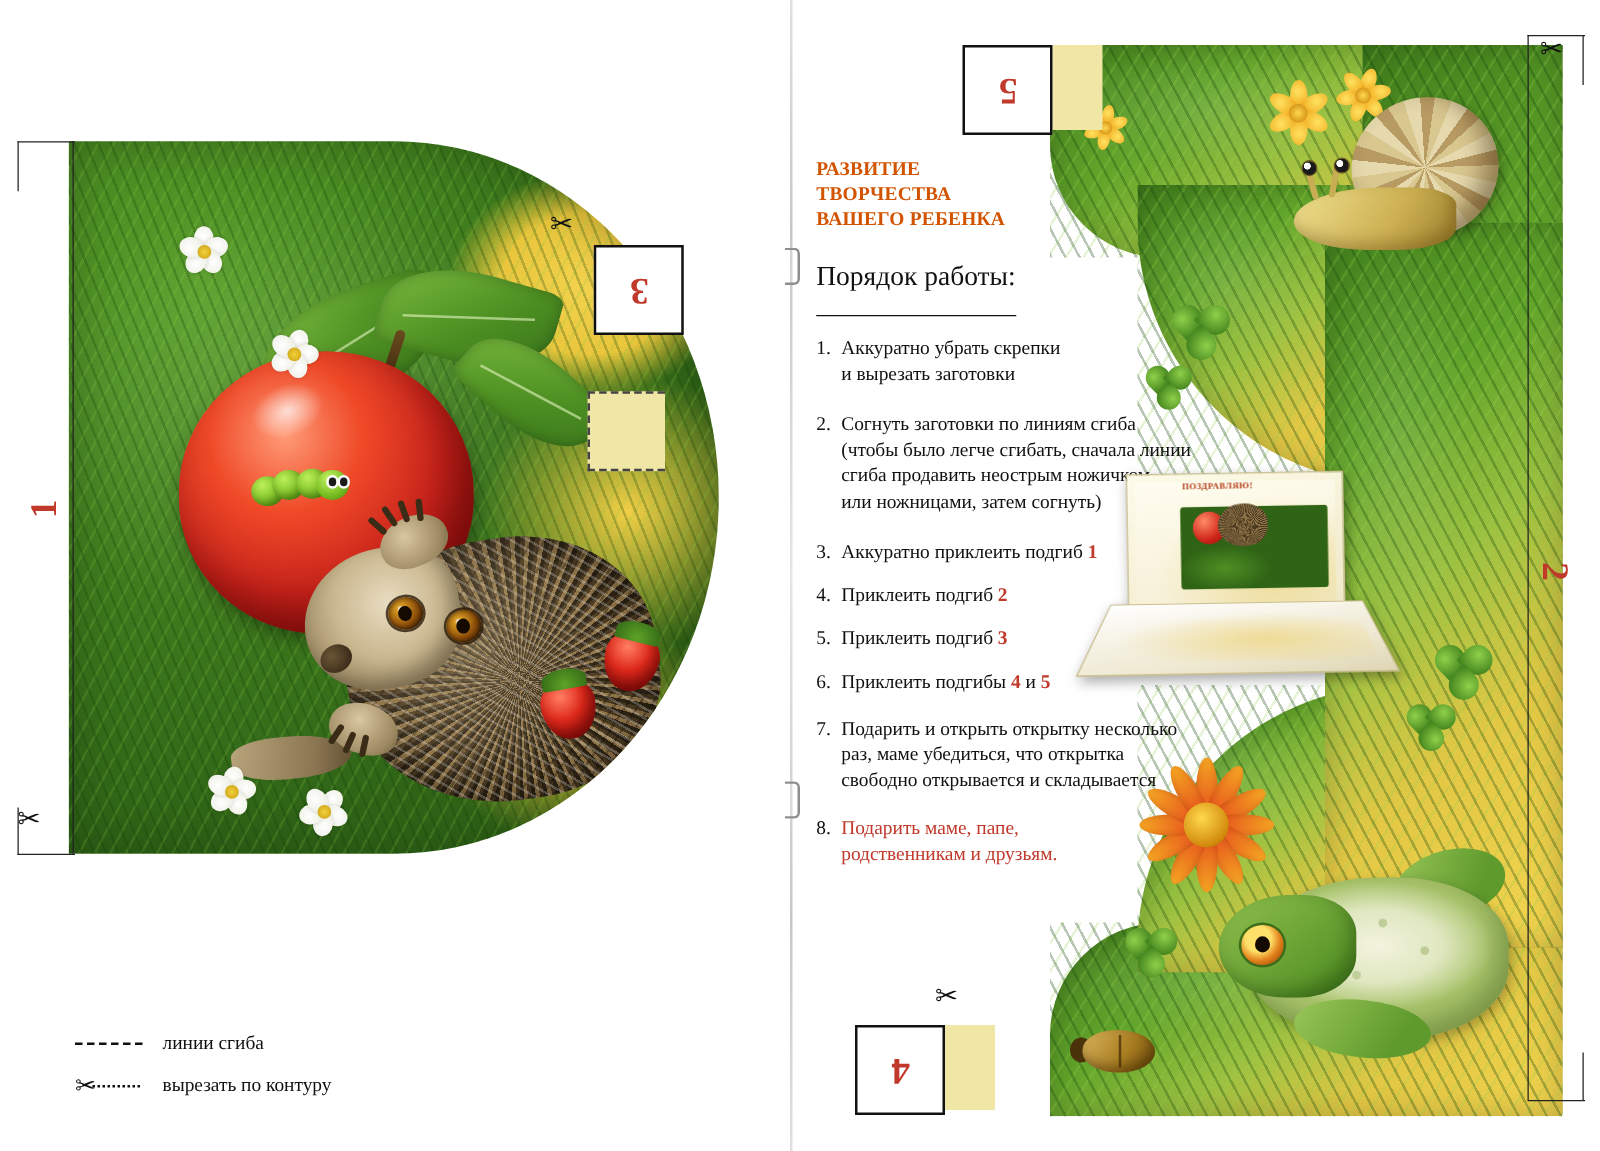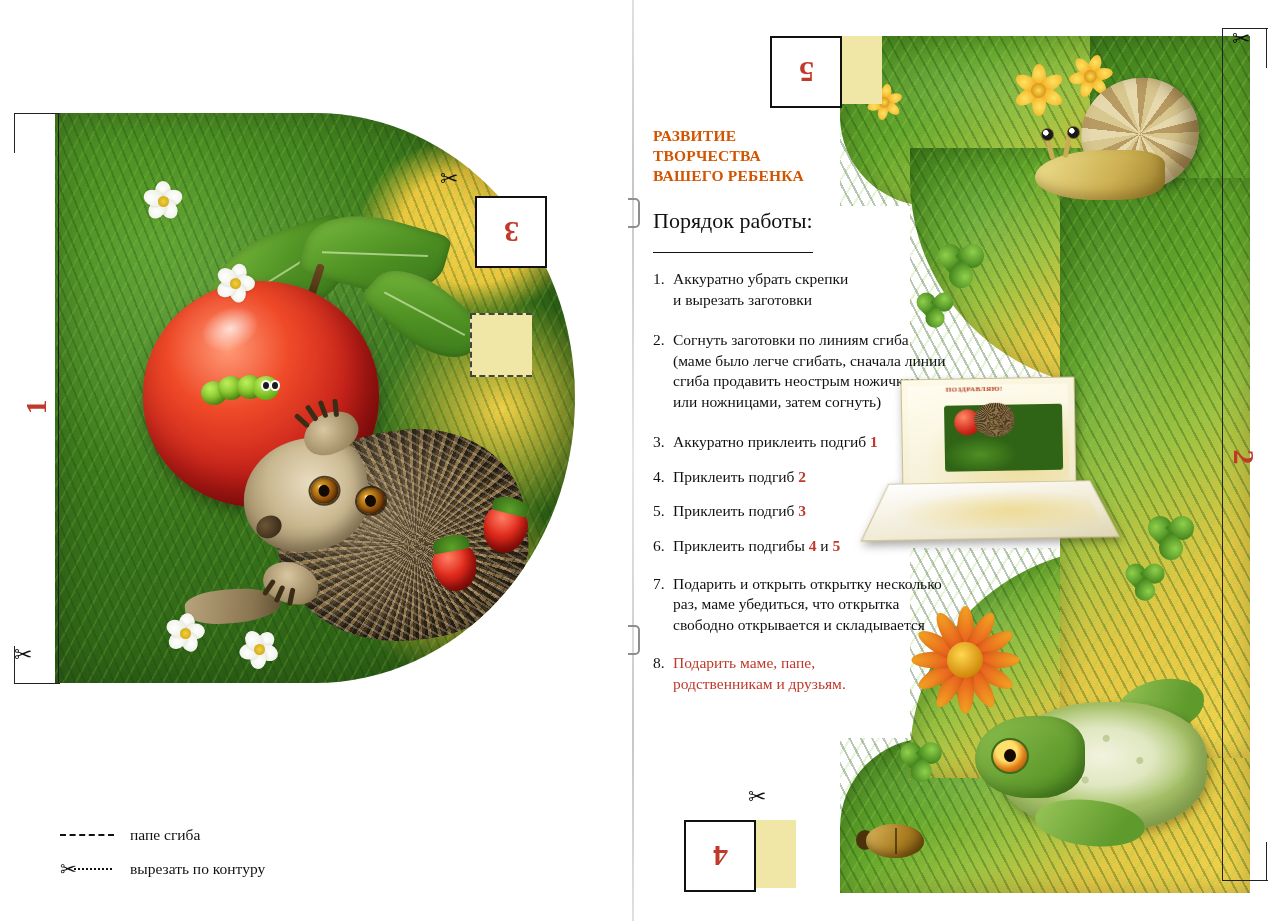--- a/index.html
+++ b/index.html
@@ -709,21 +709,21 @@
   <div class="scissors" style="left:14px; top:644px;">✂</div>
   <div class="scissors" style="left:440px; top:168px;">✂</div>
 
   <div class="side-num" style="left:28px; top:390px; transform:rotate(-90deg);">1</div>
 
   <div class="legend">
     <div class="legend-row">
       <div class="legend-key">
         <div class="dash-sample"></div>
       </div>
-      <div class="legend-text">папе сгиба</div>
+      <div class="legend-text">линии сгиба</div>
     </div>
     <div class="legend-row">
       <div class="legend-key">
         <div class="dash-sample" style="border-top:2px dotted #111; width:38px; margin-left:14px;"></div>
         <span class="scissors" style="position:static; margin-left:-52px; font-size:20px;">✂</span>
       </div>
       <div class="legend-text">вырезать по контуру</div>
     </div>
   </div>
 
@@ -884,21 +884,21 @@
         <div class="body">
           <div>Аккуратно убрать скрепки</div>
           <div>и вырезать заготовки</div>
         </div>
       </div>
 
       <div class="step" style="margin-top:20px;">
         <div class="no">2.</div>
         <div class="body">
           <div>Согнуть заготовки по линиям сгиба</div>
-          <div>(маме было легче сгибать, сначала линии</div>
+          <div>(чтобы было легче сгибать, сначала линии</div>
           <div>сгиба продавить неострым ножичком</div>
           <div>или ножницами, затем согнуть)</div>
         </div>
       </div>
 
       <div class="step" style="margin-top:20px;">
         <div class="no">3.</div>
         <div class="body">
           <span>Аккуратно приклеить подгиб</span>
           <span class="red">1</span>

